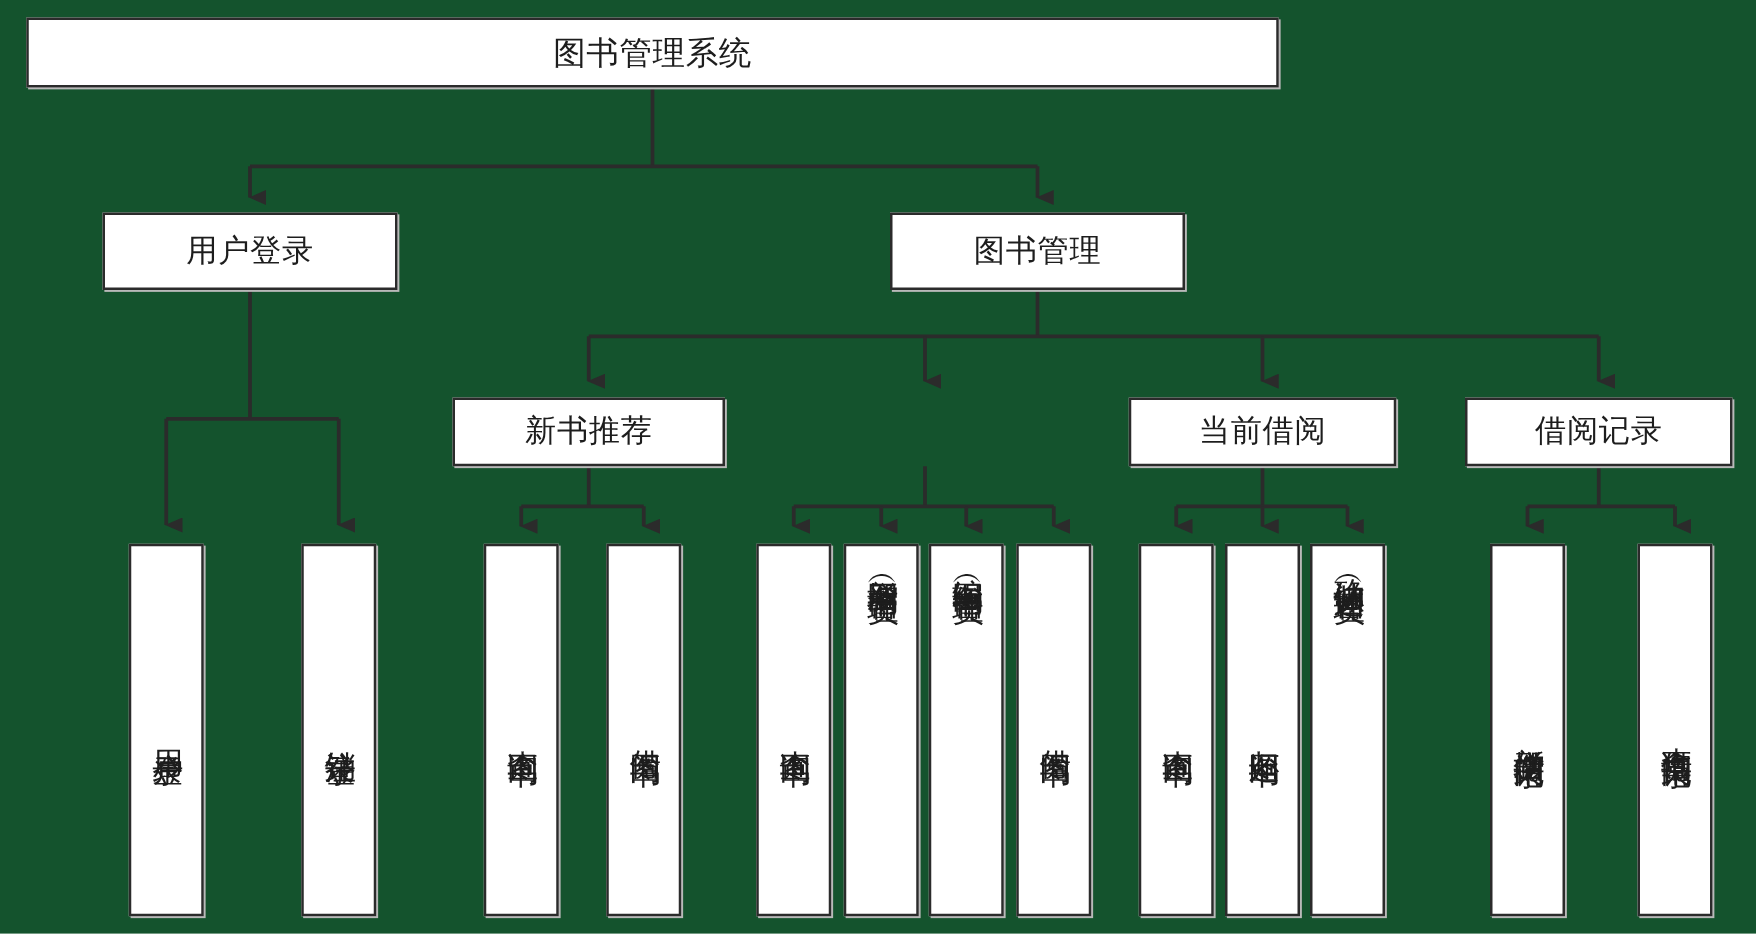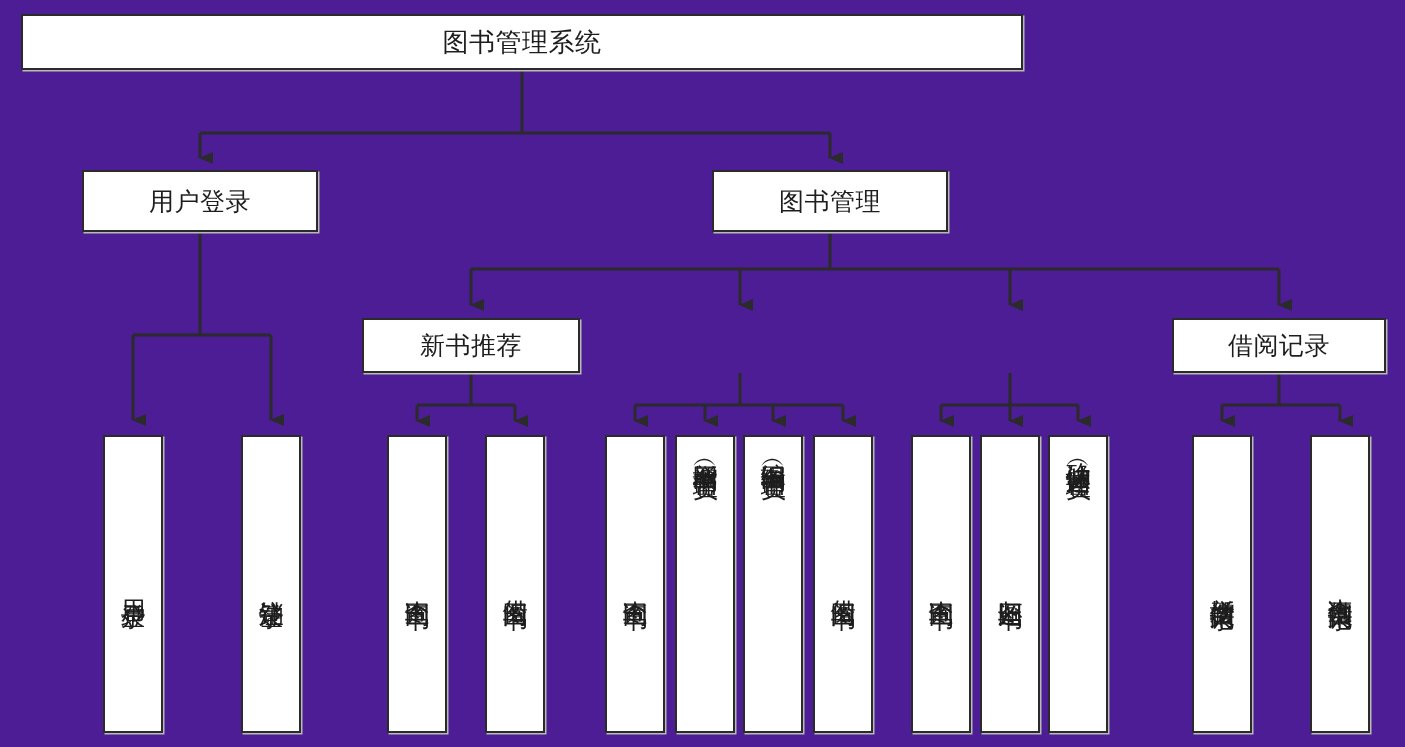--- a/index.html
+++ b/index.html
@@ -7,21 +7,21 @@
     padding: 0;
     background: #ffffff;
   }
   body {
     font-family: "Liberation Sans", "DejaVu Sans", sans-serif;
   }
   #canvas {
     position: relative;
     width: 1405px;
     height: 747px;
-    background: #4c1d95;
+    background: #14532d;
     overflow: hidden;
   }
   #wires {
     position: absolute;
     left: 0;
     top: 0;
     width: 1405px;
     height: 747px;
     pointer-events: none;
   }
@@ -139,20 +139,23 @@
   <div class="node h" style="left:82px; top:170px; width:236px; height:62px;">
     <span>用户登录</span>
   </div>
   <div class="node h" style="left:712px; top:170px; width:236px; height:62px;text-align:center;">
     <span>图书管理</span>
   </div>
 
   <div class="node h" style="left:362px; top:318px; width:218px; height:55px;">
     <span>新书推荐</span>
   </div>
+  <div class="node h" style="left:903px; top:318px; width:214px; height:55px;">
+    <span>当前借阅</span>
+  </div>
   <div class="node h" style="left:1172px; top:318px; width:214px; height:55px;">
     <span>借阅记录</span>
   </div>
 
   <div class="node leaf center" style="left:103px; top:435px; width:60px; height:298px;">
     <span class="vtext">用户登录</span>
   </div>
   <div class="node leaf center" style="left:241px; top:435px; width:60px; height:298px;">
     <span class="vtext">注销登录</span>
   </div>

